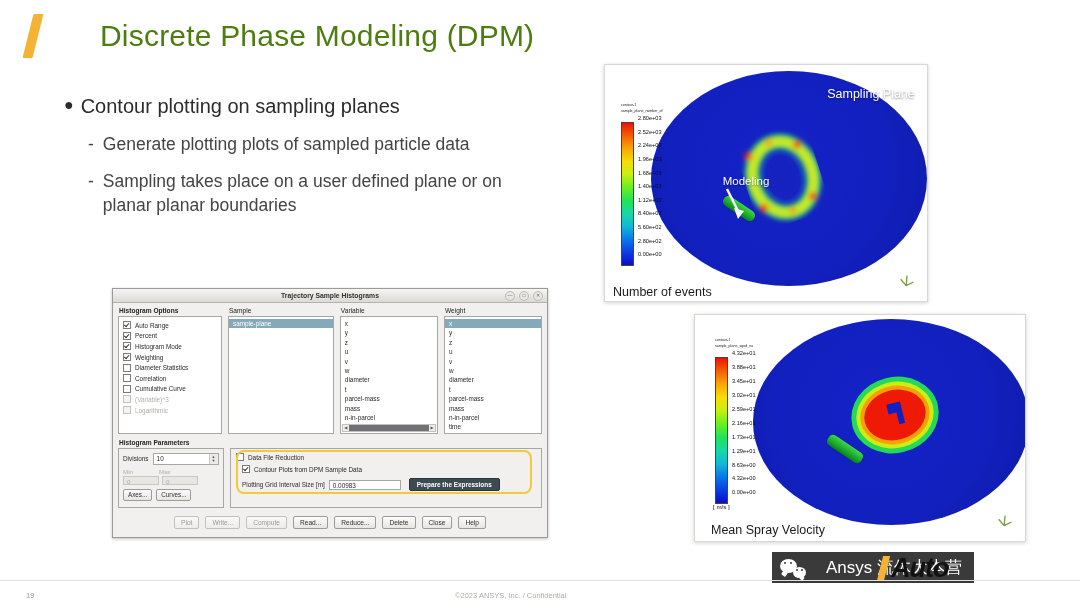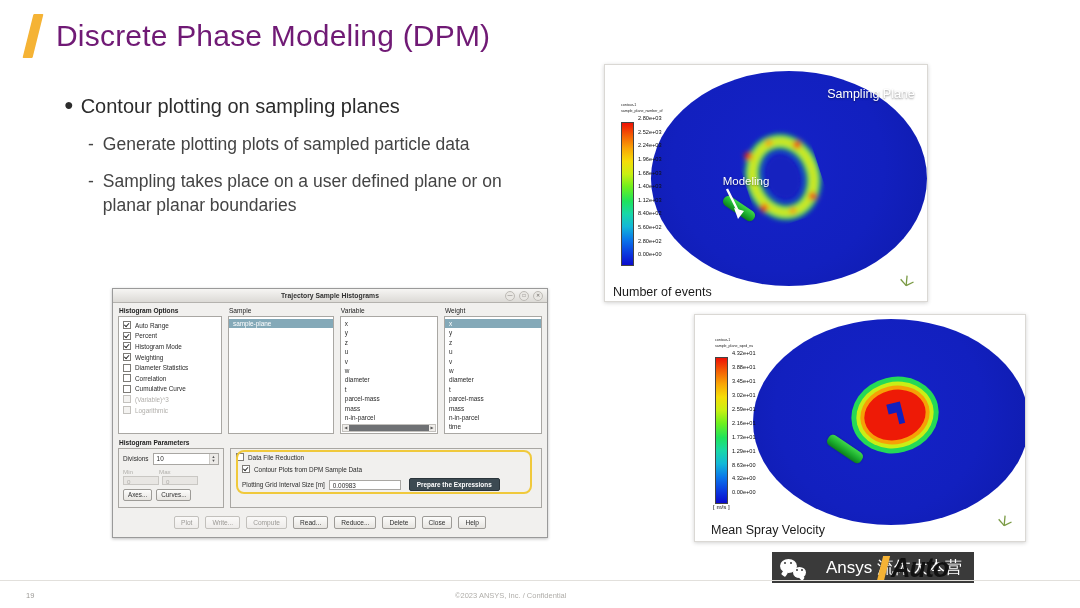--- a/index.html
+++ b/index.html
@@ -10,22 +10,23 @@
   }
   .slide{position:absolute;inset:0;background:#fff;}
 
   
   .title-row{position:absolute;left:28px;top:14px;display:flex;align-items:center;}
   .title-slash{
     width:10px;height:44px;background:#f5b335;
     transform:skewX(-14deg);margin-right:18px;border-radius:1px;
   }
   .title-text{
-    font-size:30px;color:#701a75;font-weight:400;letter-spacing:.2px;
+    font-size:30px;color:#4d7c0f;font-weight:400;letter-spacing:.2px;
     white-space:nowrap;
+    margin-left:44px;
   }
 
   
   .bullets{position:absolute;left:64px;top:94px;width:500px;color:#3d3d3d;}
   .b1{font-size:20px;color:#2c2c2c;display:flex;align-items:flex-start;line-height:1.25;}
   .b1 .dot{font-size:16px;margin-right:7px;line-height:1.35;}
   .b2{font-size:17.5px;color:#444;margin-top:13px;margin-left:24px;display:flex;align-items:flex-start;line-height:1.38;}
   .b2 .dash{margin-right:9px;}
   .b2 .txt{max-width:448px;}
 

